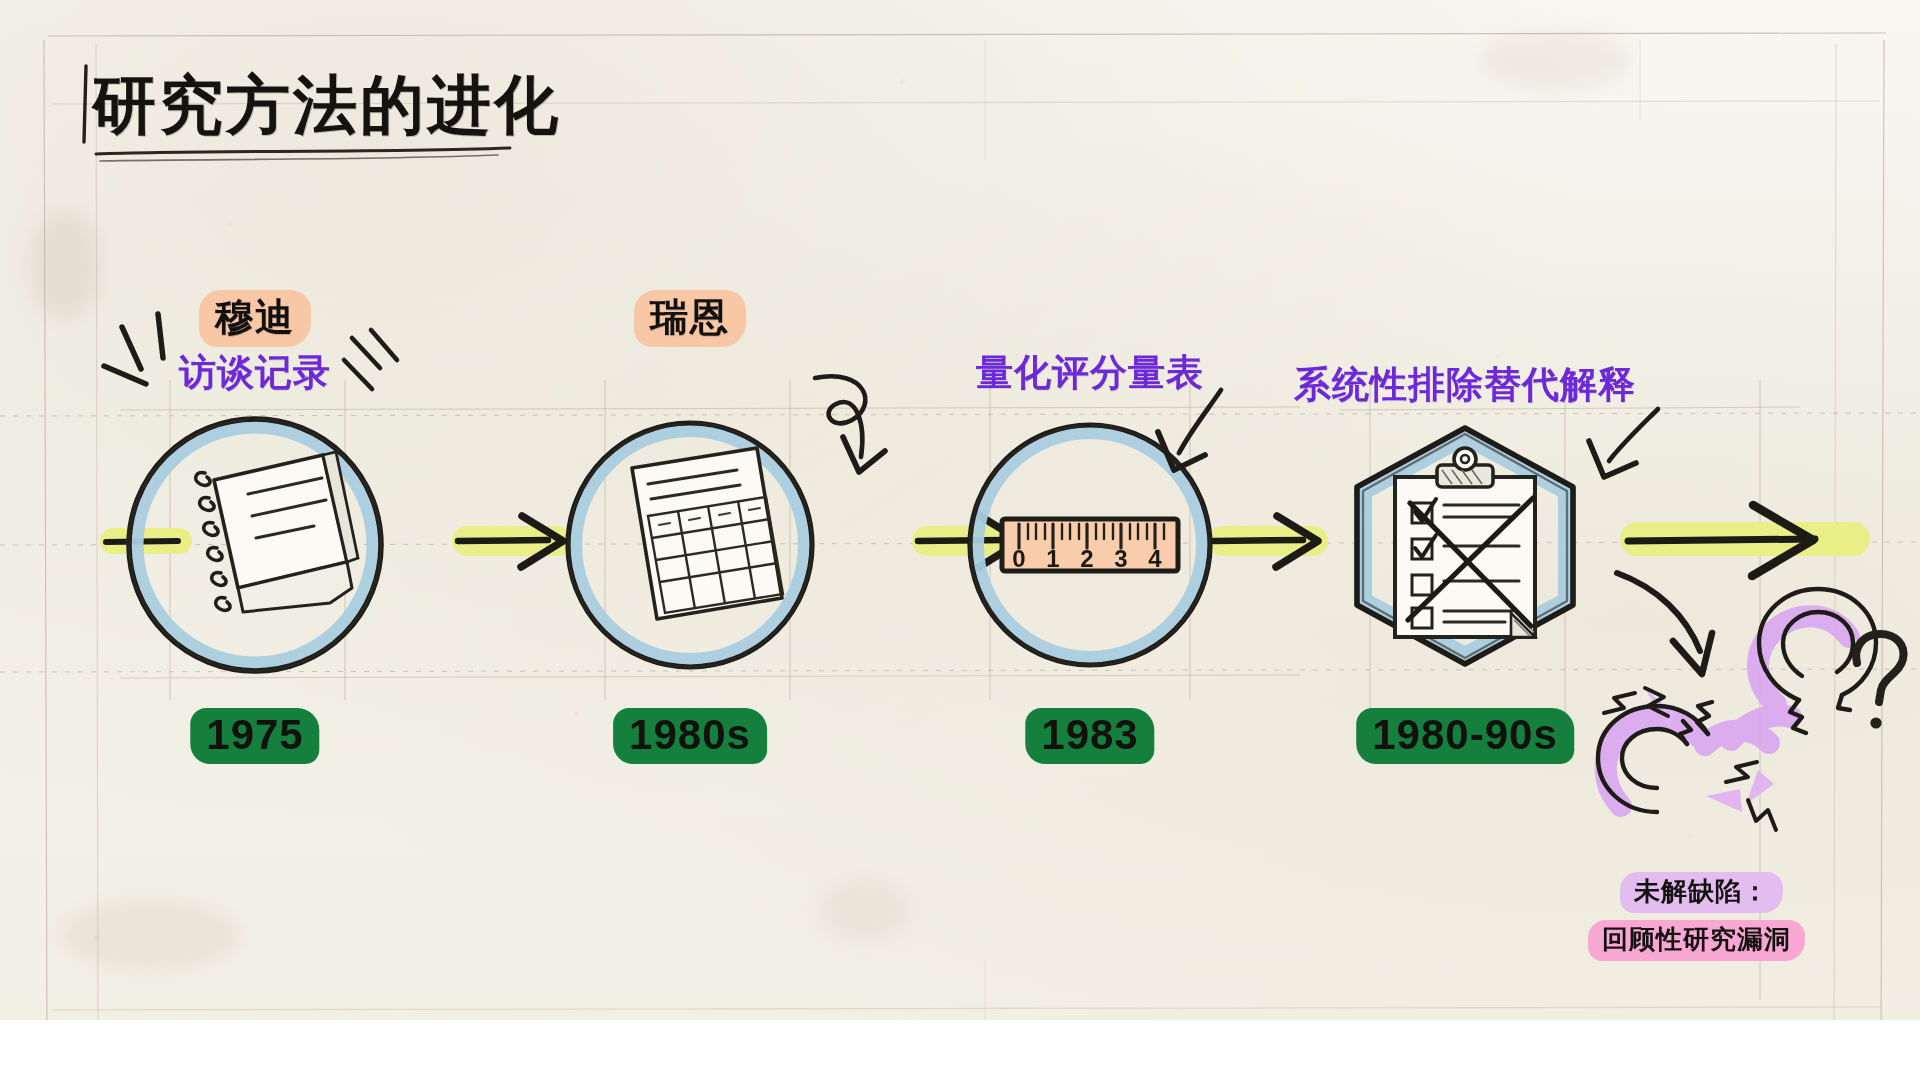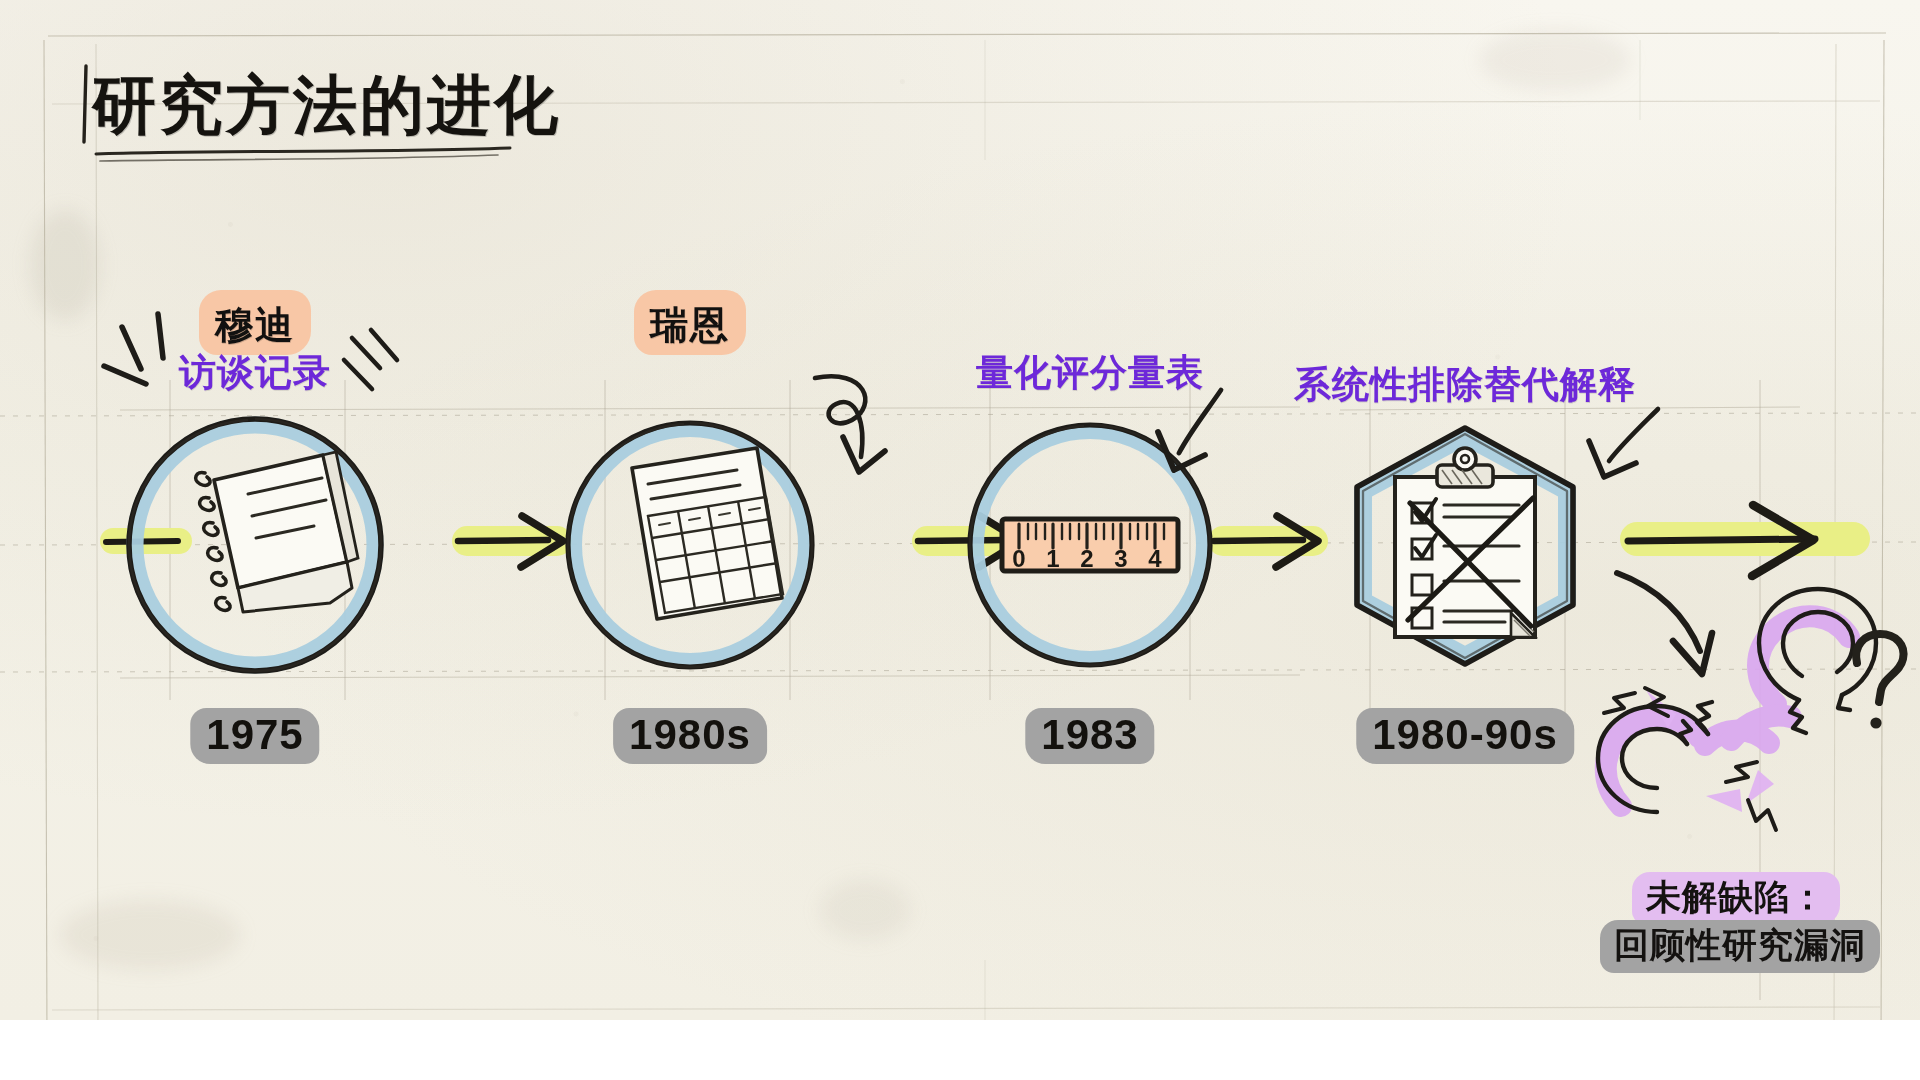--- a/index.html
+++ b/index.html
@@ -55,21 +55,21 @@
     font-family: "Liberation Sans", sans-serif;
     text-shadow: 1px 1px 0 rgba(0,0,0,0.20);
   }
   .node-name {
     position: absolute;
     font-size: 38px;
     font-weight: 700;
     color: #121110;
     letter-spacing: 2px;
     white-space: nowrap;
-    padding: 10px 16px 4px 16px;
+    padding: 2px 16px 4px 16px;
     transform: translateX(-50%);
     text-shadow: 0.5px 0.5px 0 rgba(0,0,0,0.18);
   }
   .hl-peach {
     background: #f8c7a6;
     border-radius: 22px 20px 24px 18px;
   }
   .node-sub {
     position: absolute;
     font-size: 37px;
@@ -81,38 +81,37 @@
     text-shadow: 0.5px 0.5px 0 rgba(0,0,0,0.12);
   }
   .node-year {
     position: absolute;
     font-size: 42px;
     font-weight: 600;
     color: #13110d;
     white-space: nowrap;
     transform: translateX(-50%);
     padding: 3px 16px 5px 16px;
-    background: #a3a3a3;
+    background: #15803d;
     border-radius: 16px 22px 14px 20px;
     letter-spacing: 1px;
     font-family: "Liberation Sans", sans-serif;
   }
   .gap-note {
     position: absolute;
-    font-size: 35px;
+    font-size: 26px;
     font-weight: 700;
     color: #141210;
     white-space: nowrap;
     letter-spacing: 1px;
     padding: 2px 14px 4px 14px;
     border-radius: 18px 16px 20px 14px;
     background: #e3bdf0;
-    margin-left: 12px;
-  }
-  .gap-note.l2 { background: #a3a3a3; }
+  }
+  .gap-note.l2 { background: #f9a8d4; }
 </style>
 </head>
 <body>
 
 <div id="canvas">
 
   <div class="paper-grain"></div>
   <div class="paper-smudge" style="left:30px;top:210px;width:70px;height:110px;background:rgba(170,160,140,0.16);"></div>
   <div class="paper-smudge" style="left:1480px;top:30px;width:150px;height:60px;background:rgba(175,165,145,0.13);"></div>
   <div class="paper-smudge" style="left:60px;top:900px;width:180px;height:70px;background:rgba(175,165,145,0.14);"></div>

